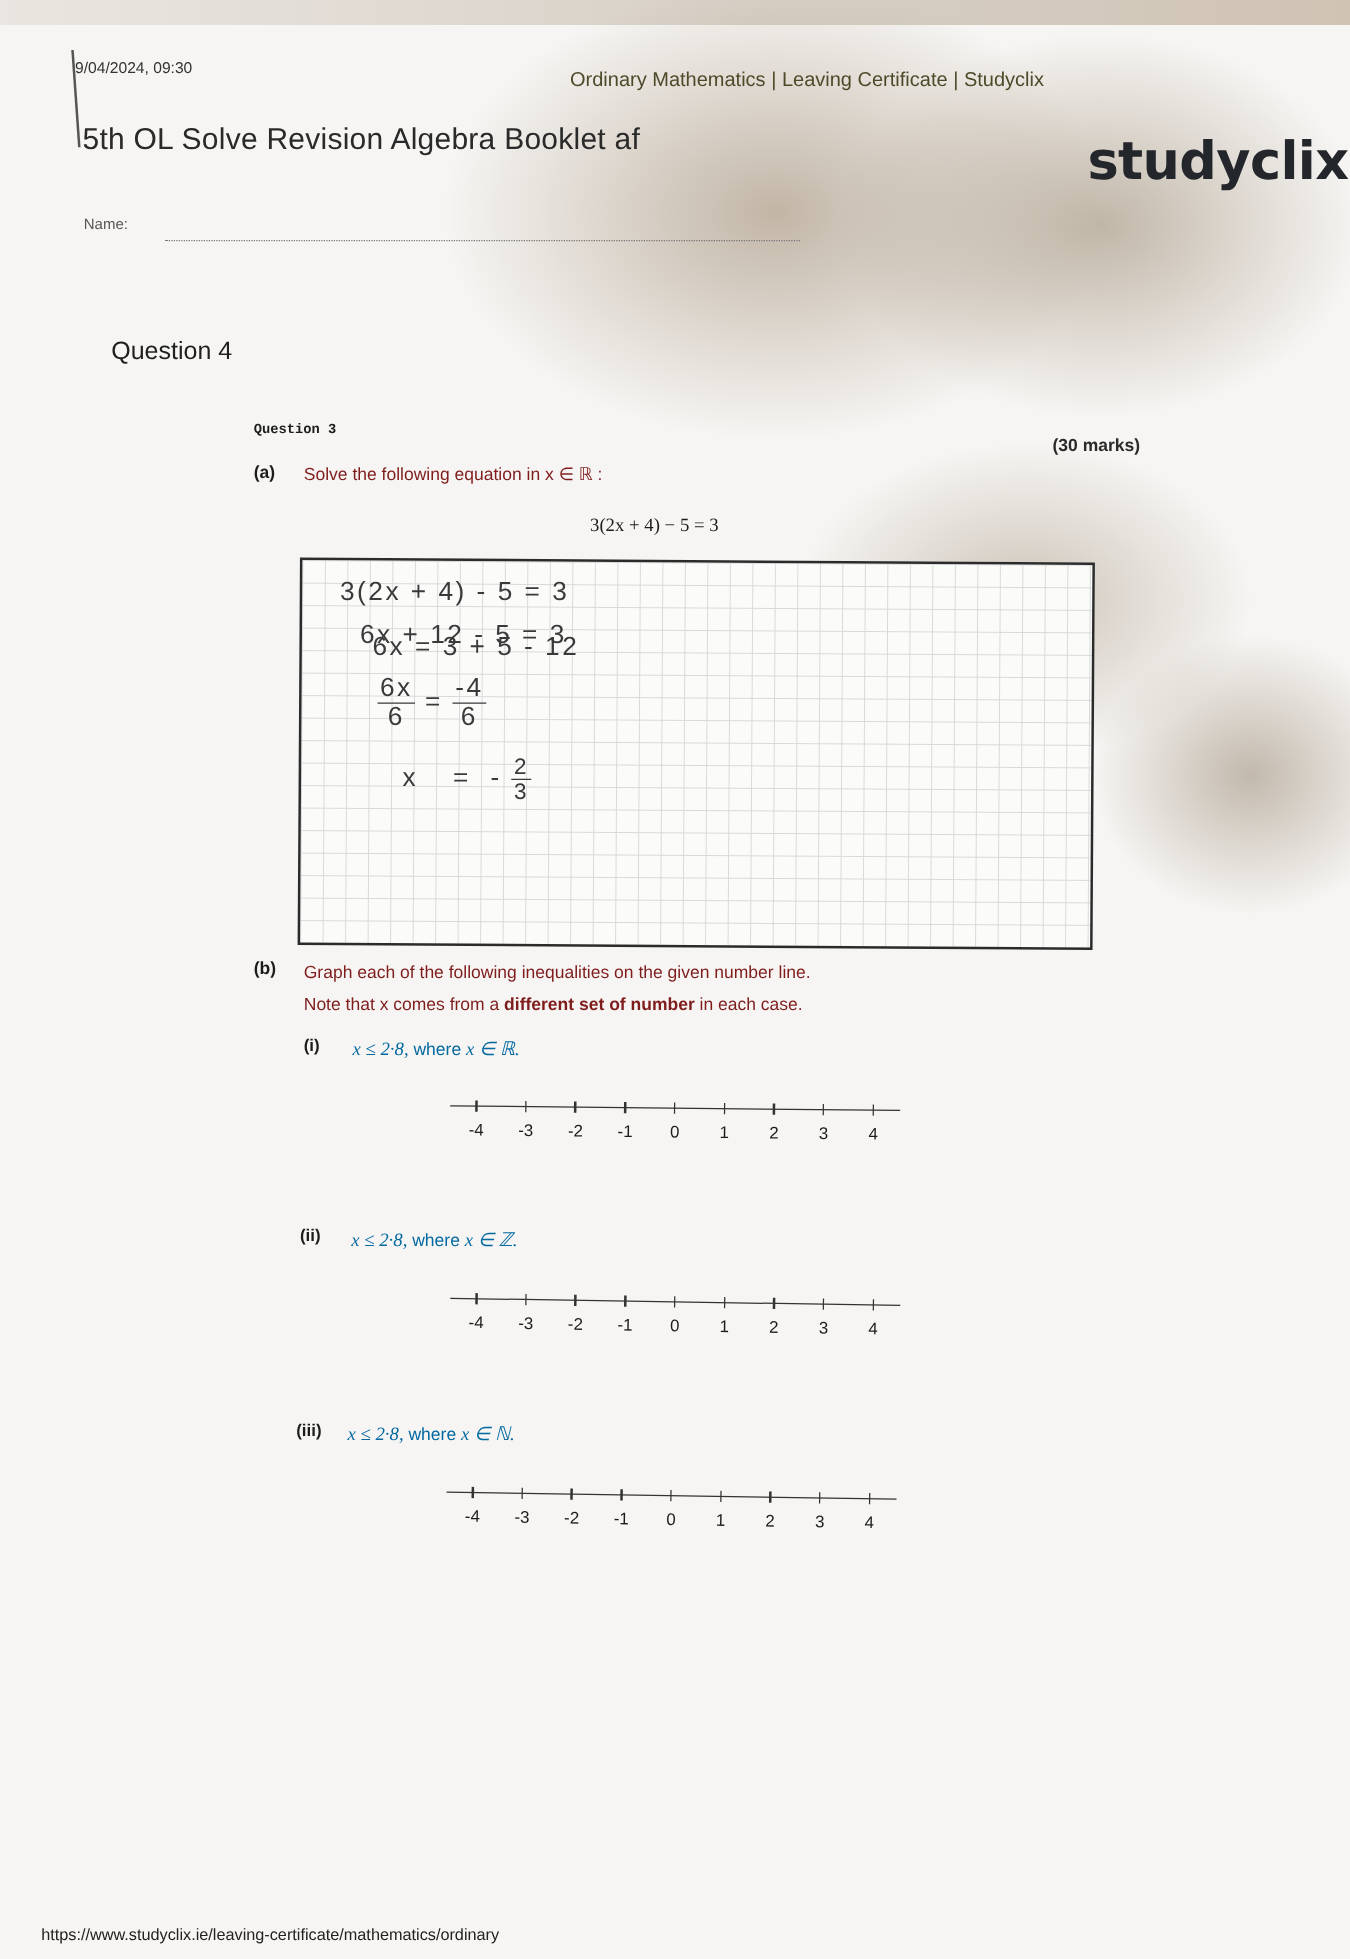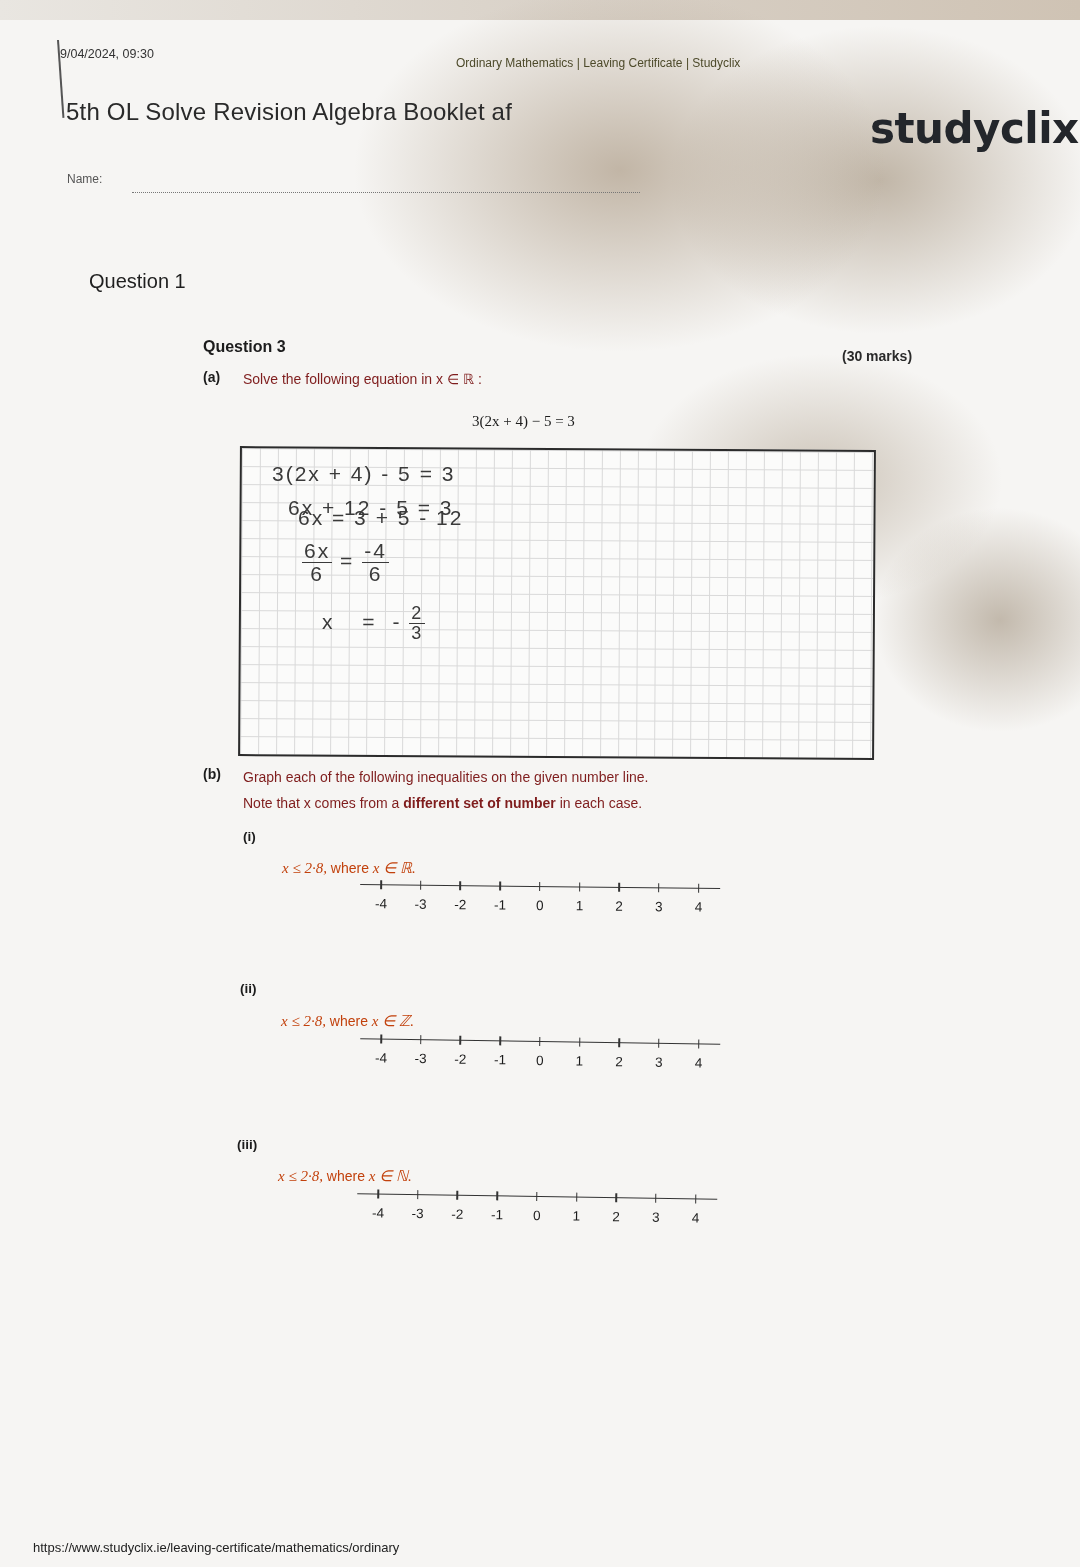--- a/index.html
+++ b/index.html
@@ -27,36 +27,36 @@
       z-index: 0;
     }
     .page-edge {
       position: absolute; left: 57px; top: 40px; width: 2px; height: 78px;
       background: #555; transform: rotate(-4deg); transform-origin: top;
       z-index: 2;
     }
     .abs { position: absolute; z-index: 3; }
 
     .header-date { left: 60px; top: 47px; font-size: 12.5px; color: #333; }
-    .header-site { left: 456px; top: 56px; font-size: 12px; color: #4d4a2a; }
+    .header-site { left: 456px; top: 56px; font-size: 16px; color: #4d4a2a; }
     .doc-title {
       left: 66px; top: 98px; font-size: 24px; color: #2a2a2a; letter-spacing: 0.2px;
     }
     .brand-logo {
       left: 870px; top: 104px; font-size: 42px; font-weight: bold; color: #23262b;
       font-family: "DejaVu Sans", sans-serif; letter-spacing: -0.5px;
     }
     .name-label { left: 67px; top: 172px; font-size: 12px; color: #555; }
     .name-line {
       left: 132px; top: 192px; width: 508px; height: 0;
       border-bottom: 1.5px dotted #777;
     }
     .question-1 { left: 89px; top: 270px; font-size: 20px; color: #1f1f1f; }
 
-    .q3-title { left: 203px; top: 338px; font-size: 16px; font-weight: bold; color: #1c1c1c; }
+    .q3-title { left: 203px; top: 338px; font-size: 11px; font-weight: bold; color: #1c1c1c; font-family: Liberation Mono, monospace; }
     .marks { left: 806px; top: 348px; font-size: 14px; font-weight: bold; color: #2a2a2a; margin-left: 36px; }
     .part-label { font-size: 14px; font-weight: bold; color: #1c1c1c; }
     .part-text { font-size: 14px; color: #7f1d1d; }
     .part-a-label { left: 203px; top: 369px; }
     .part-a-text { left: 243px; top: 371px; }
     .equation {
       left: 472px; top: 413px; font-size: 15px; font-family: "Liberation Serif", serif; color: #1c1c1c;
     }
 
     .answer-box {
@@ -77,21 +77,21 @@
     .frac { display: inline-block; text-align: center; vertical-align: middle; line-height: 1.05; }
     .frac .num { display: block; border-bottom: 1.5px solid #3a3a3a; padding: 0 2px; }
     .frac .den { display: block; }
 
     .part-b-label { left: 203px; top: 766px; }
     .part-b-text1 { left: 243px; top: 769px; }
     .part-b-text2 { left: 243px; top: 795px; }
     .part-b-text2 b { font-weight: bold; }
 
     .sub-label { font-size: 13.5px; font-weight: bold; color: #1c1c1c; }
-    .sub-text { font-size: 14px; color: #c2410c; margin-top: 29px; }
+    .sub-text { font-size: 14px; color: #0369a1; }
     .sub-text i { font-family: "Liberation Serif", serif; font-size: 15px; }
 
     .numline { position: absolute; z-index: 3; width: 360px; height: 40px; }
     .numline .axis {
       position: absolute; left: 0; top: 4px; width: 360px; height: 0;
       border-top: 1.5px solid #333;
     }
     .numline .tick {
       position: absolute; top: 0; width: 1.5px; height: 9px; background: #333;
     }
@@ -110,21 +110,21 @@
 
 <div class="abs header-date">9/04/2024, 09:30</div>
 <div class="abs header-site">Ordinary Mathematics | Leaving Certificate | Studyclix</div>
 
 <div class="abs doc-title">5th OL Solve Revision Algebra Booklet af</div>
 <div class="abs brand-logo">studyclix</div>
 
 <div class="abs name-label">Name:</div>
 <div class="abs name-line"></div>
 
-<div class="abs question-1">Question 1</div>
+<div class="abs question-1">Question 4</div>
 
 <div class="abs q3-title">Question 3</div>
 <div class="abs marks">(30 marks)</div>
 
 <div class="abs part-label part-a-label">(a)</div>
 <div class="abs part-text part-a-text">Solve the following equation in x ∈ ℝ :</div>
 <div class="abs equation">3(2x + 4) − 5 = 3</div>
 
 <div class="abs answer-box"></div>
 

